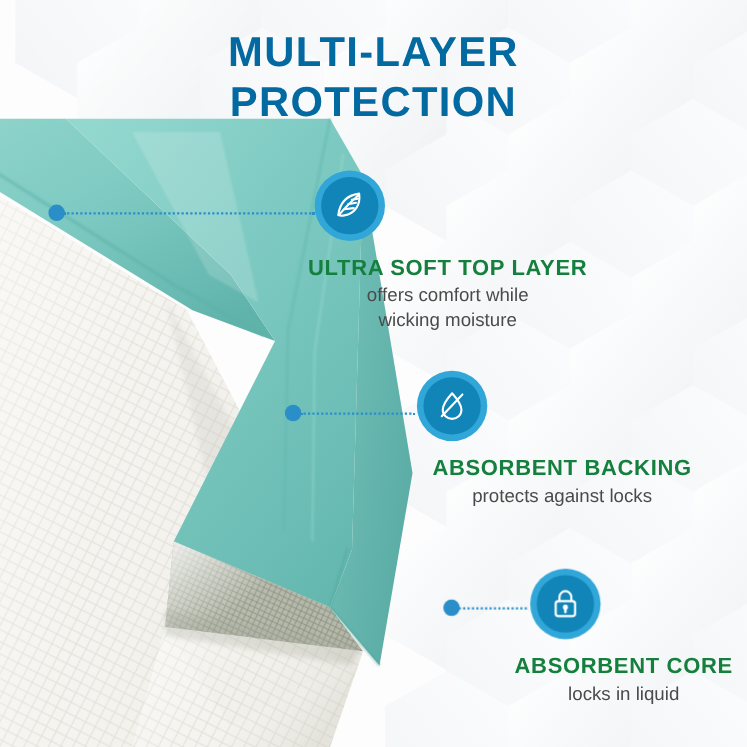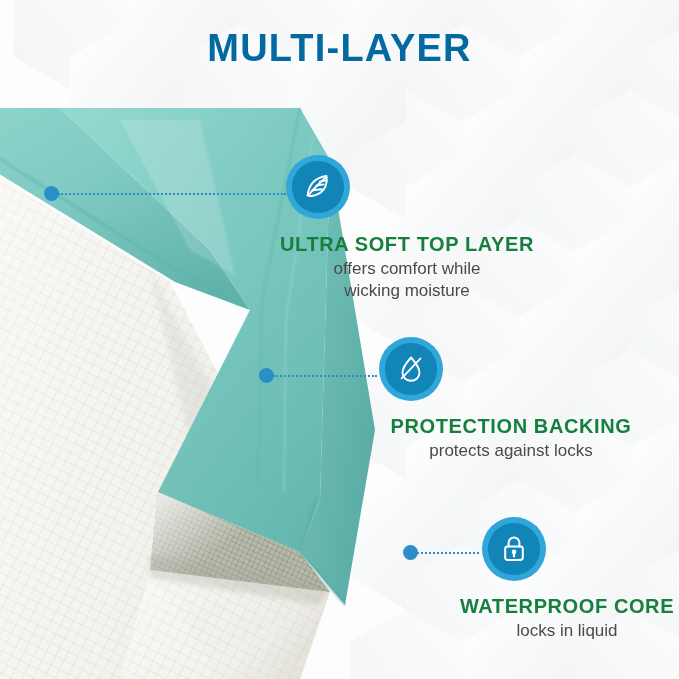--- a/index.html
+++ b/index.html
@@ -226,21 +226,21 @@
         <svg width="34" height="34" viewBox="0 0 34 34" aria-hidden="true">
           <g fill="none" stroke="#ffffff" stroke-width="1.9" stroke-linecap="round" stroke-linejoin="round">
             <path d="M17 5.5 C17 5.5 25.5 15 25.5 20.6 C25.5 25.4 21.7 28.8 17 28.8
                      C12.3 28.8 8.5 25.4 8.5 20.6 C8.5 15 17 5.5 17 5.5 Z"></path>
             <path d="M7.6 26.4 L26.4 6.6"></path>
           </g>
         </svg>
       </div>
     </div>
     <div class="ctext" style="left:0;top:78px;width:320px;">
-      <div class="chead">PROTECTION BACKING</div>
+      <div class="chead">ABSORBENT BACKING</div>
       <div class="cbody">protects against locks</div>
     </div>
   </div>
 
   <div class="dot" style="left:403px;top:545px;"></div>
   <div class="dline" style="left:417px;top:552px;width:62px;"></div>
 
   <div class="callout" style="left:455px;top:517px;width:224px;">
     <div class="icon-circle" style="left:27px;top:0;width:64px;height:64px;">
       <div class="inner">
@@ -248,22 +248,23 @@
           <g fill="none" stroke="#ffffff" stroke-width="2" stroke-linecap="round" stroke-linejoin="round">
             <path d="M10.6 13.4 V9.8 A5.4 5.4 0 0 1 21.4 9.8 V13.4"></path>
             <rect x="7.2" y="13.4" width="17.6" height="13.6" rx="2.4"></rect>
           </g>
           <circle cx="16" cy="18.9" r="2.3" fill="#ffffff"></circle>
           <path d="M16 20.2 L16 23.3" stroke="#ffffff" stroke-width="2.3" stroke-linecap="round"></path>
         </svg>
       </div>
     </div>
     <div class="ctext" style="left:0;top:78px;width:224px;">
-      <div class="chead">WATERPROOF CORE</div>
+      <div class="chead">ABSORBENT CORE</div>
       <div class="cbody">locks in liquid</div>
     </div>
   </div>
 
   <div class="title">
     <span>MULTI-LAYER</span>
+    <span class="l2">PROTECTION</span>
   </div>
 
 </div>
 
 </body></html>

